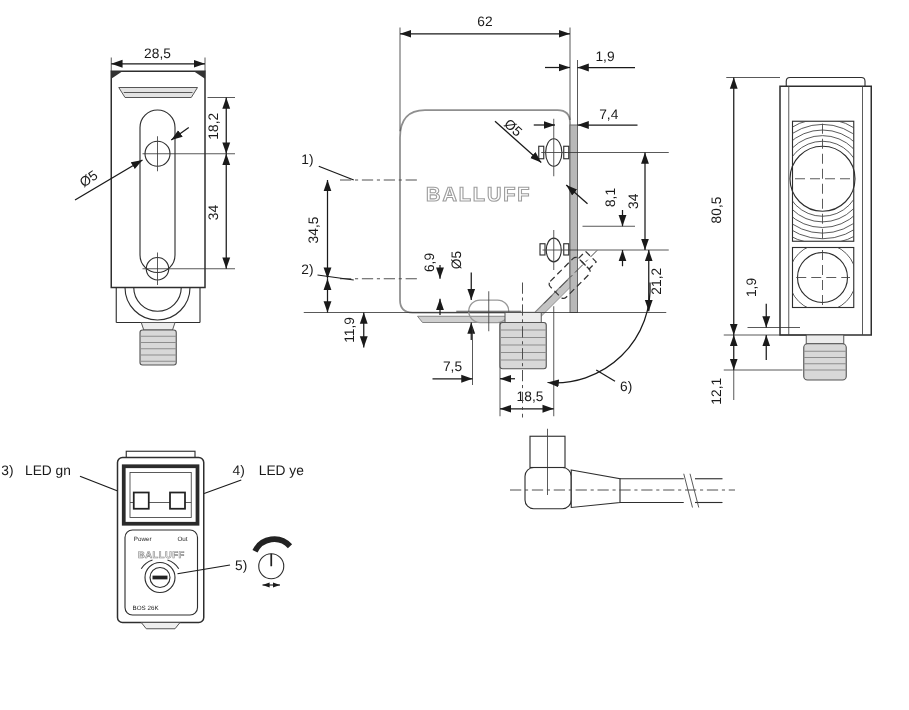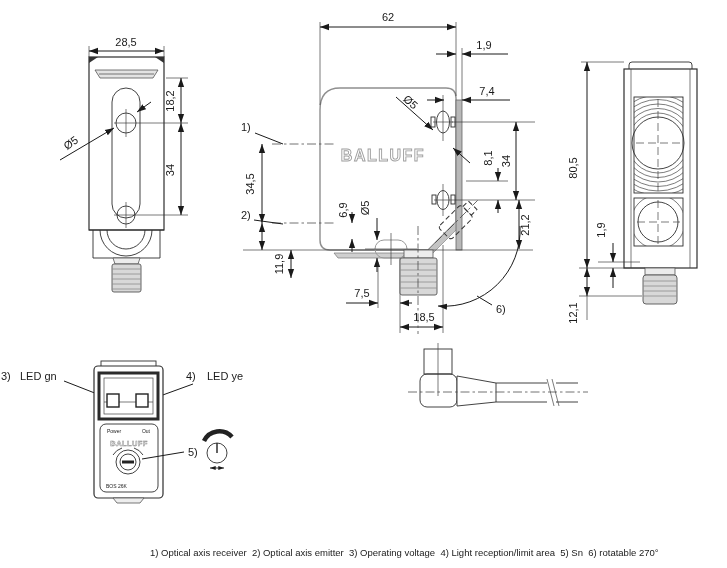--- a/index.html
+++ b/index.html
@@ -287,14 +287,13 @@
     <line class="out2" x1="496" y1="383" x2="547" y2="383"></line>
     <line class="out2" x1="496" y1="402" x2="547" y2="402"></line>
     <line class="out2" x1="556" y1="383" x2="578" y2="383"></line>
     <line class="out2" x1="556" y1="402" x2="578" y2="402"></line>
     <line class="thin" x1="547" y1="379" x2="554" y2="406"></line>
     <line class="thin" x1="552" y1="379" x2="559" y2="406"></line>
     <line class="cl" x1="408" y1="392" x2="588" y2="392"></line>
   </g>
 </svg>
 
-<div class="footnote">1) Optical axis receiver  2) Optical axis emitter  3) Operating voltage  4) Light reception/limit area  5) Sn  6) rotatable 270°</div>
 </div>
 
 </body></html>

